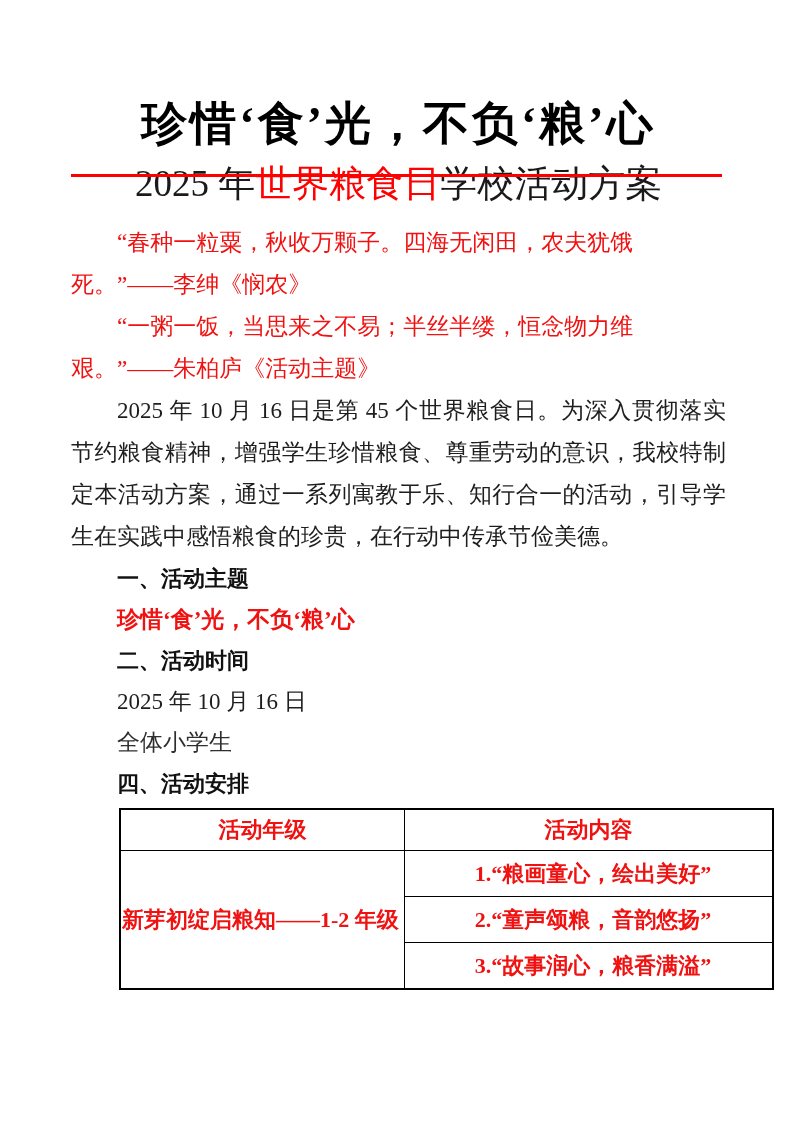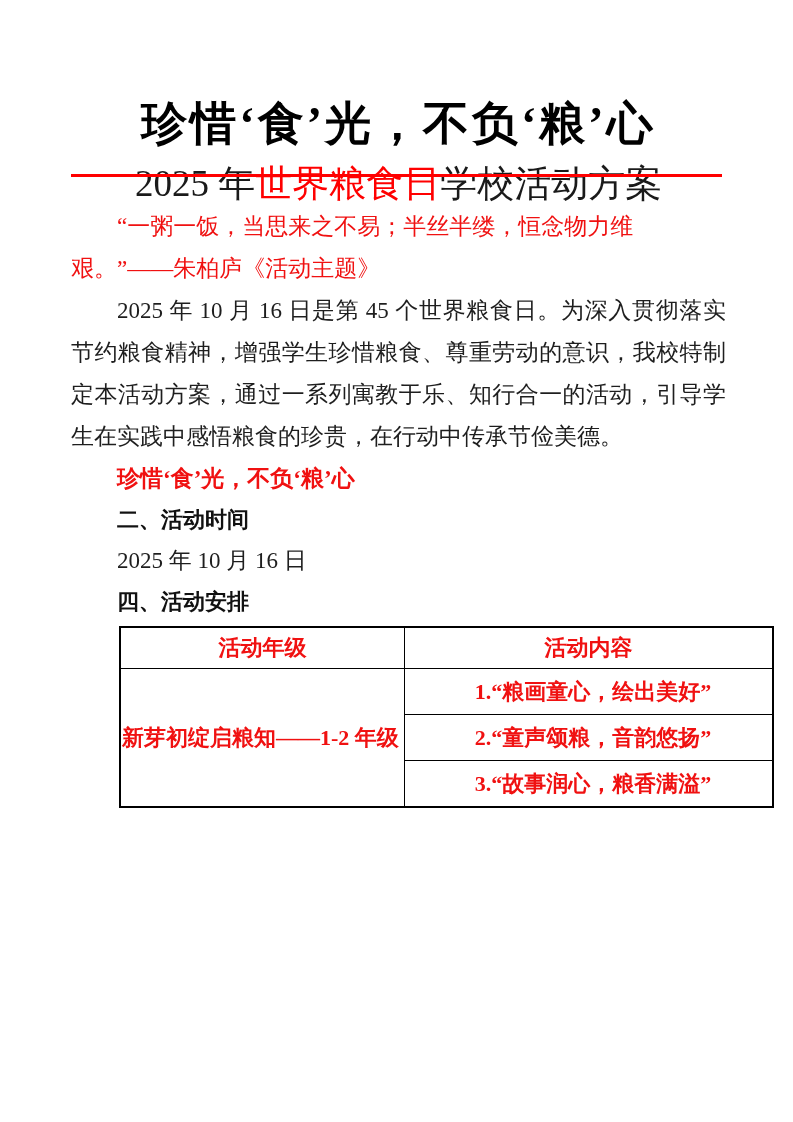--- a/index.html
+++ b/index.html
@@ -31,29 +31,32 @@
 </head>
 <body>
 
 <div class="page">
   <div class="red-rule"></div>
 
   <h1 class="title">珍惜‘食’光，不负‘粮’心</h1>
 
   <h2 class="subtitle"><span>2025 年</span><span class="hl">世界粮食日</span><span>学校活动方案</span></h2>
 
+  <p class="quote first">“春种一粒粟，秋收万颗子。四海无闲田，农夫犹饿死。”——李绅《悯农》</p>
   <p class="quote">“一粥一饭，当思来之不易；半丝半缕，恒念物力维艰。”——朱柏庐《活动主题》</p>
 
   <p class="intro">2025 年 10 月 16 日是第 45 个世界粮食日。为深入贯彻落实节约粮食精神，增强学生珍惜粮食、尊重劳动的意识，我校特制定本活动方案，通过一系列寓教于乐、知行合一的活动，引导学生在实践中感悟粮食的珍贵，在行动中传承节俭美德。</p>
 
+  <div class="line heading">一、活动主题</div>
   <div class="line red-kai">珍惜‘食’光，不负‘粮’心</div>
 
   <div class="line heading">二、活动时间</div>
   <div class="line">2025 年 10 月 16 日</div>
 
+  <div class="line soft">全体小学生</div>
 
   <div class="line heading">四、活动安排</div>
 
   <table class="activity">
     <tbody>
         <tr class="hdr">
       <th class="col-grade">活动年级</th>
       <th>活动内容</th>
     </tr>
     <tr>

